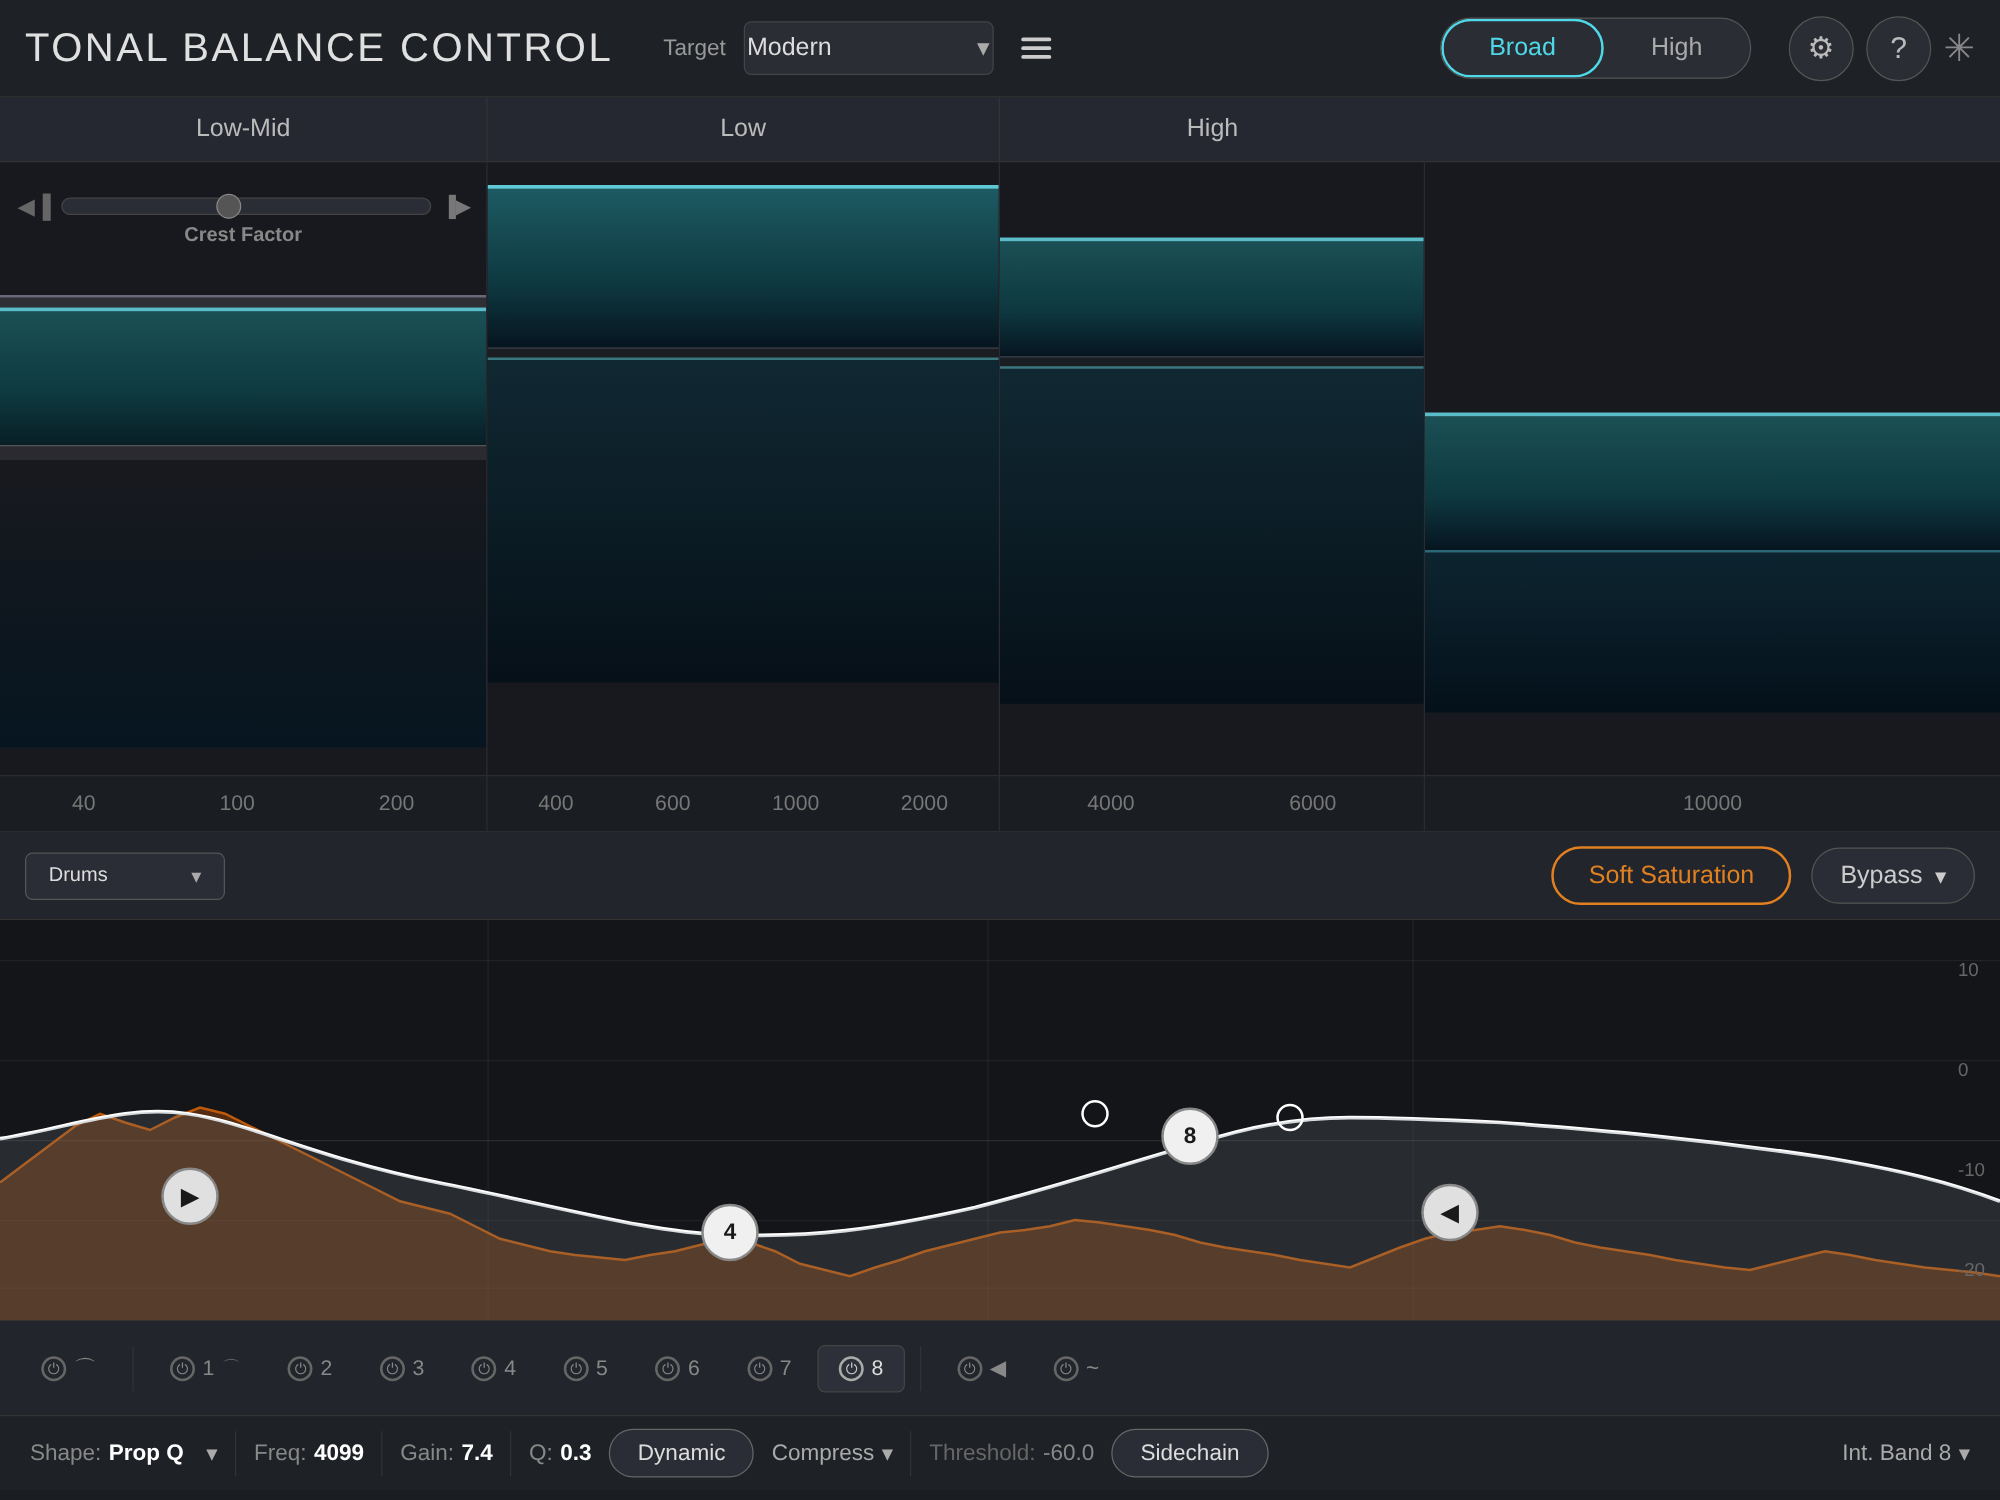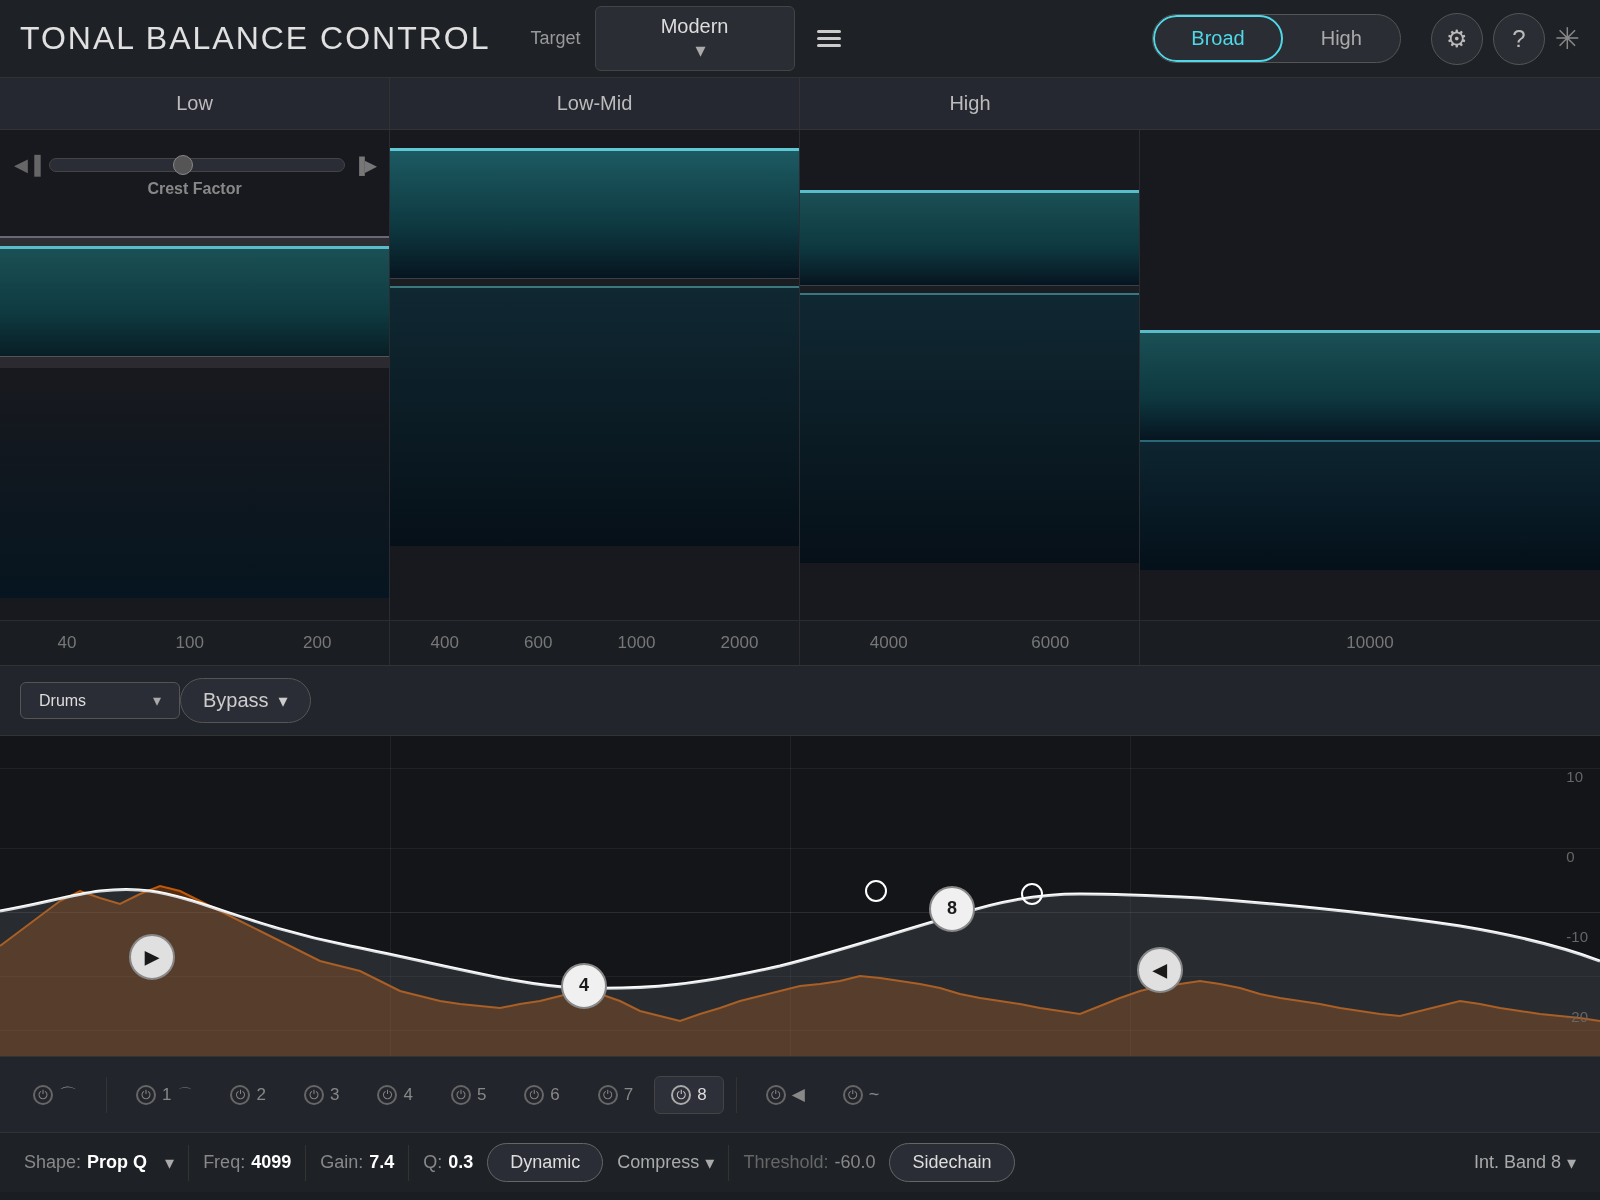--- a/index.html
+++ b/index.html
@@ -39,21 +39,20 @@
       align-items: center;
       background: #2a2d33;
       border: 1px solid #444;
       border-radius: 6px;
       padding: 8px 2px;
       font-size: 20px;
       color: #ddd;
       cursor: pointer;
       min-width: 200px;
       justify-content: space-between;
-      flex-direction: column;
     }
     .dropdown-arrow { color: #aaa; margin-left: 12px; }
     .menu-icon {
       margin-left: 14px;
       display: flex;
       flex-direction: column;
       gap: 4px;
       cursor: pointer;
       padding: 8px;
     }
@@ -514,24 +513,24 @@
     <span>⚙</span>
   </div>
   <div class="header-icon-btn">
     <span>?</span>
   </div>
   <span class="asterisk-icon">✳</span>
 </div>
 
 <div class="band-headers">
   <div class="band-header">
+    <span>Low-Mid</span>
+  </div>
+  <div class="band-header">
     <span>Low</span>
-  </div>
-  <div class="band-header">
-    <span>Low-Mid</span>
   </div>
   <div class="band-header">
     <span>High</span>
   </div>
 </div>
 
 <div class="spectrum-area">
 
   <div class="spectrum-column col-low">
     <div class="crest-factor-row">
@@ -585,20 +584,21 @@
   <div class="freq-col">
     <span>10000</span>
   </div>
 </div>
 
 <div class="toolbar-row">
   <div class="drums-dropdown">
     <span>Drums</span>
     <span class="dropdown-arrow">▾</span>
   </div>
+  <button class="soft-sat-btn">Soft Saturation</button>
   <div class="bypass-btn">
     <span>Bypass</span>
     <span class="bypass-arrow">▾</span>
   </div>
 </div>
 
 <div class="eq-area">
 
   <div class="eq-gridline" style="top:10%;"></div>
   <div class="eq-gridline" style="top:35%;"></div>

